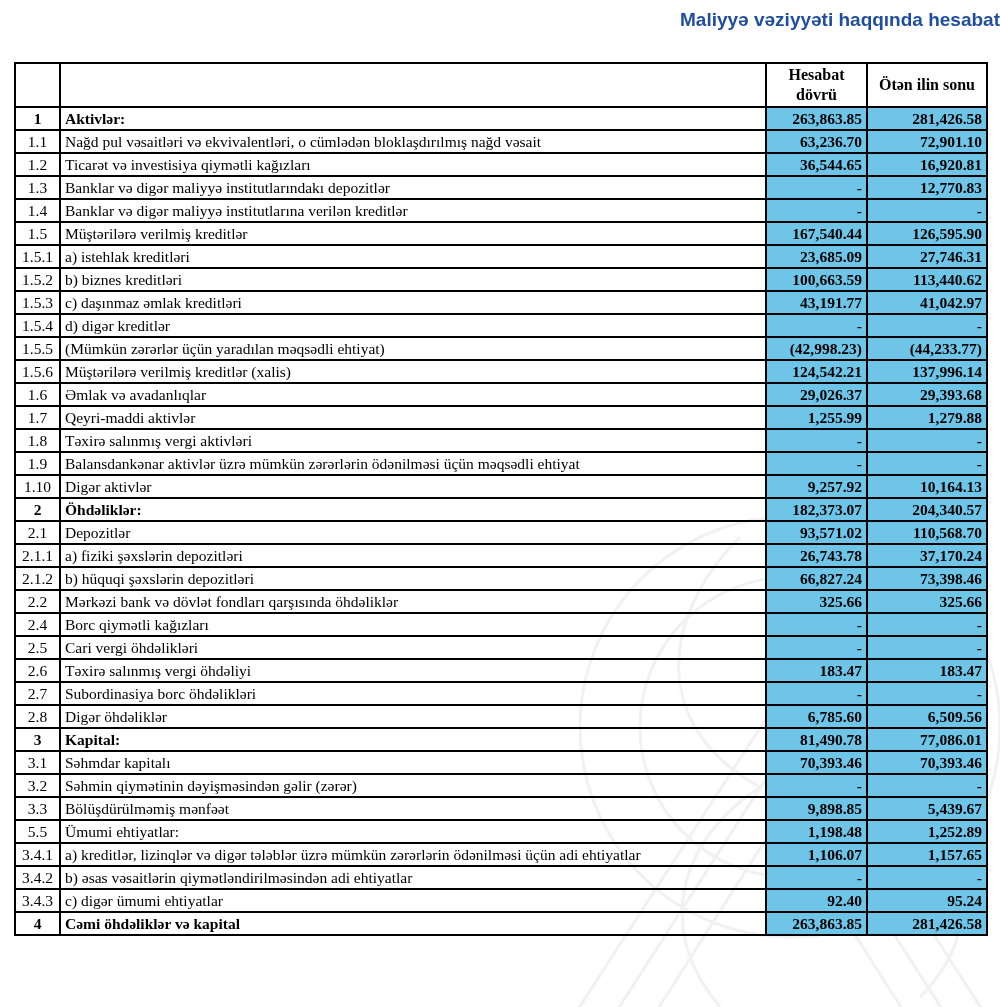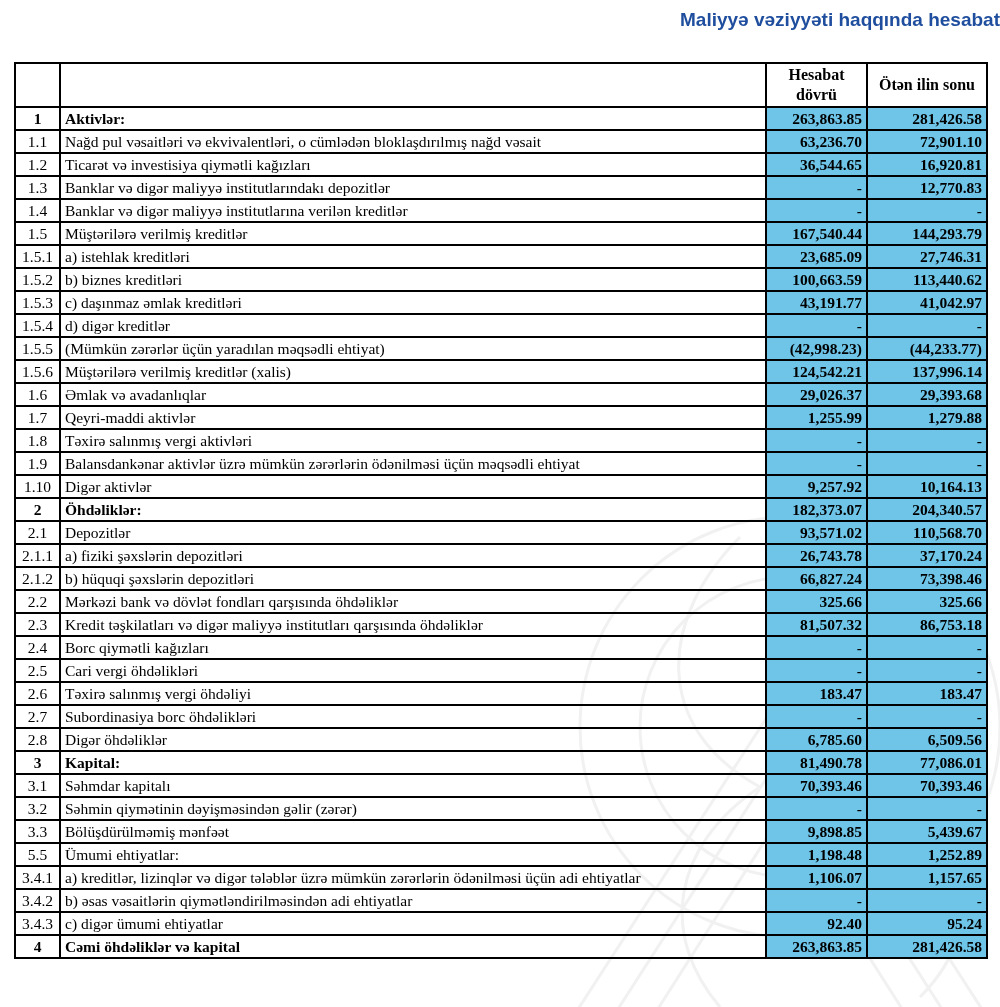--- a/index.html
+++ b/index.html
@@ -139,21 +139,21 @@
       <tr>
         <td class="num">1.4</td>
         <td class="label">Banklar və digər maliyyə institutlarına verilən kreditlər</td>
         <td class="val">-</td>
         <td class="val">-</td>
       </tr>
       <tr>
         <td class="num">1.5</td>
         <td class="label">Müştərilərə verilmiş kreditlər</td>
         <td class="val">167,540.44</td>
-        <td class="val">144,293.79</td>
+        <td class="val">126,595.90</td>
       </tr>
       <tr>
         <td class="num">1.5.1</td>
         <td class="label">a) istehlak kreditləri</td>
         <td class="val">23,685.09</td>
         <td class="val">27,746.31</td>
       </tr>
       <tr>
         <td class="num">1.5.2</td>
         <td class="label">b) biznes kreditləri</td>
@@ -238,26 +238,20 @@
         <td class="val">66,827.24</td>
         <td class="val">73,398.46</td>
       </tr>
       <tr>
         <td class="num">2.2</td>
         <td class="label">Mərkəzi bank və dövlət fondları qarşısında öhdəliklər</td>
         <td class="val">325.66</td>
         <td class="val">325.66</td>
       </tr>
       <tr>
-        <td class="num">2.3</td>
-        <td class="label">Kredit təşkilatları və digər maliyyə institutları qarşısında öhdəliklər</td>
-        <td class="val">81,507.32</td>
-        <td class="val">86,753.18</td>
-      </tr>
-      <tr>
         <td class="num">2.4</td>
         <td class="label">Borc qiymətli kağızları</td>
         <td class="val">-</td>
         <td class="val">-</td>
       </tr>
       <tr>
         <td class="num">2.5</td>
         <td class="label">Cari vergi öhdəlikləri</td>
         <td class="val">-</td>
         <td class="val">-</td>

